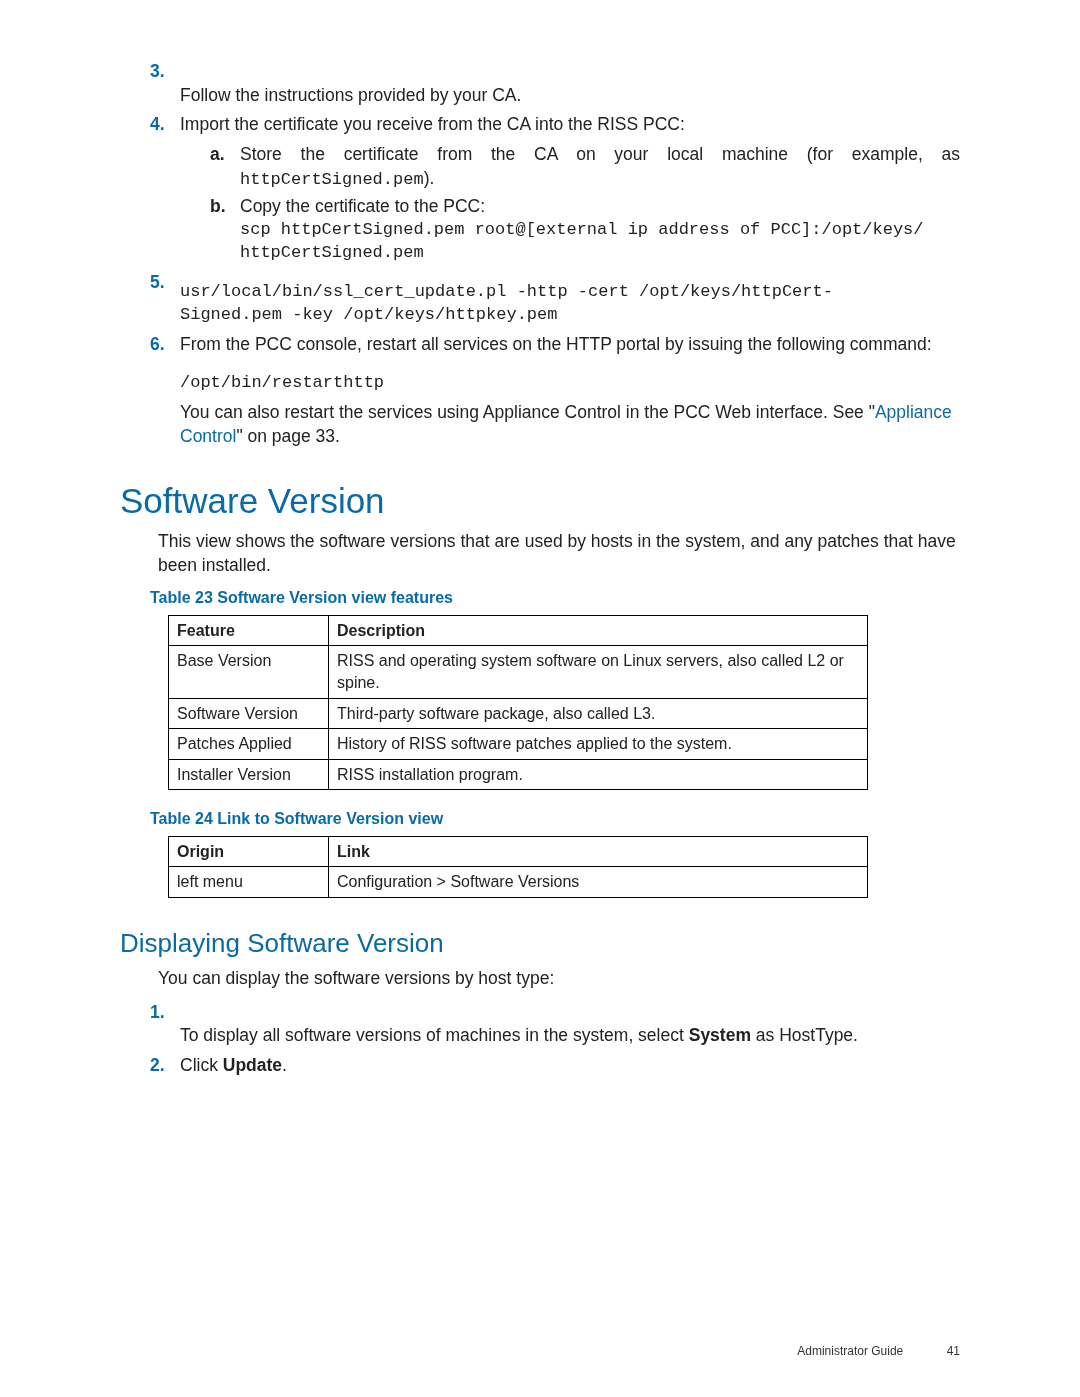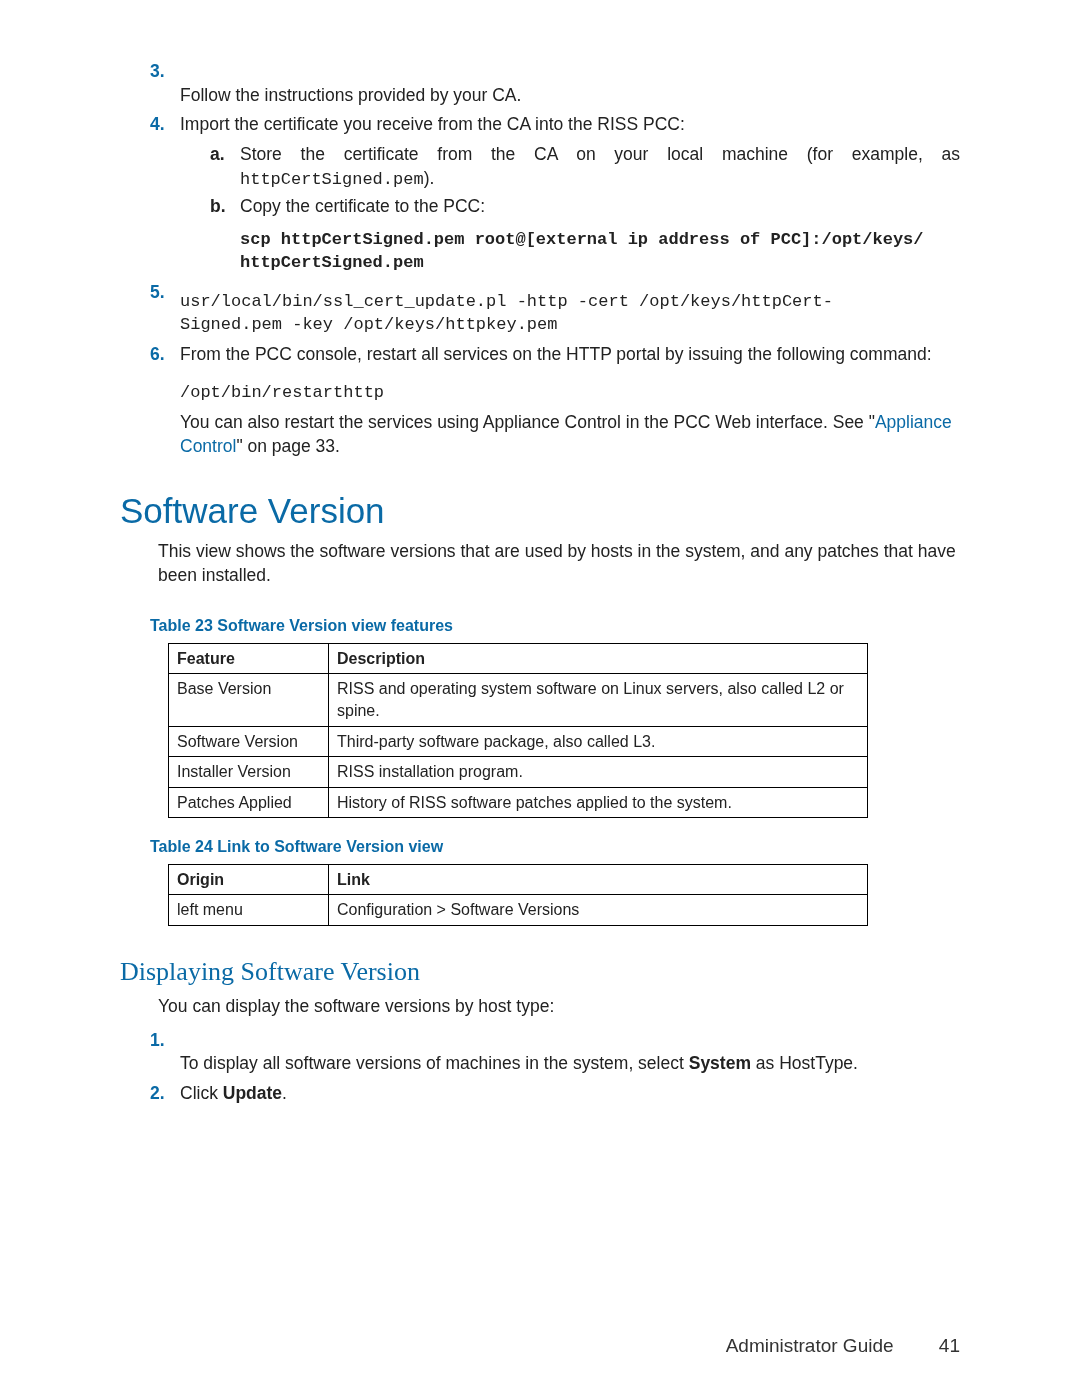--- a/index.html
+++ b/index.html
@@ -45,32 +45,32 @@
     word-break: break-word;
   }
   h1.section {
     font-family: "Segoe UI Light", "Helvetica Neue", Arial, sans-serif;
     font-weight: 300;
     font-size: 35px;
     color: #0a6aa6;
     margin: 28px 0 6px 0;
   }
   h2.subsection {
-    font-family: Liberation Serif, serif;
+    font-family: Liberation Sans, sans-serif;
     font-weight: 300;
     font-size: 26px;
     color: #0a6aa6;
     margin: 28px 0 6px 0;
   }
   .intro { margin-left: 38px; margin-bottom: 10px; }
   .tbl-caption {
     color: #0a6aa6;
     font-weight: 700;
     font-size: 16px;
-    margin: 28px 0 6px 30px;
+    margin: 10px 0 6px 30px;
   }
   table.feat {
     border-collapse: collapse;
     width: 700px;
     margin-left: 48px;
     font-size: 16px;
   }
   table.feat th, table.feat td {
     border: 1.5px solid #000;
     padding: 4px 8px;
@@ -80,21 +80,21 @@
   }
   table.feat th {
     font-weight: 700;
   }
   table.feat col.c1 { width: 160px; }
   a.link { color: #0a6aa6; text-decoration: none; }
   .footer {
     position: absolute;
     bottom: 38px;
     right: 120px;
-    font-size: 19px;
+    font-size: 12px;
     color: #333;
   }
   .footer .pg { margin-left: 40px; }
   .bold { font-weight: 700; }
   .jspan { display: inline; }
   .justify { text-align: justify; }
 </style>
 </head>
 <body>
 
@@ -118,21 +118,21 @@
           <li>
             <span class="num">a.</span>
             <div class="body-after-sub justify">
               <span class="jspan">Store the certificate from the CA on your local machine (for example, as </span><span class="mono jspan">httpCertSigned.pem</span><span class="jspan">).</span>
             </div>
           </li>
           <li>
             <span class="num">b.</span>
             <div class="body-after-sub">
               <span>Copy the certificate to the PCC:</span>
-              <div class="mono" style="margin-top:10px;font-weight:bold;">scp httpCertSigned.pem root@[external ip address of PCC]:/opt/keys/
+              <div class="mono" style="">scp httpCertSigned.pem root@[external ip address of PCC]:/opt/keys/
 httpCertSigned.pem</div>
             </div>
           </li>
         </ol>
       </div>
     </li>
 
     <li>
       <span class="num">5.</span>
       <div class="body-after-num">
@@ -170,26 +170,26 @@
     <tbody>
       <tr>
         <td>Base Version</td>
         <td>RISS and operating system software on Linux servers, also called L2 or spine.</td>
       </tr>
       <tr>
         <td>Software Version</td>
         <td>Third-party software package, also called L3.</td>
       </tr>
       <tr>
+        <td>Patches Applied</td>
+        <td>History of RISS software patches applied to the system.</td>
+      </tr>
+      <tr>
         <td>Installer Version</td>
         <td>RISS installation program.</td>
-      </tr>
-      <tr>
-        <td>Patches Applied</td>
-        <td>History of RISS software patches applied to the system.</td>
       </tr>
     </tbody>
   </table>
 
   <div class="tbl-caption" style="margin-top:18px;">Table 24 Link to Software Version view</div>
   <table class="feat">
     <colgroup>
         <col class="c1">
         <col>
       </colgroup>

